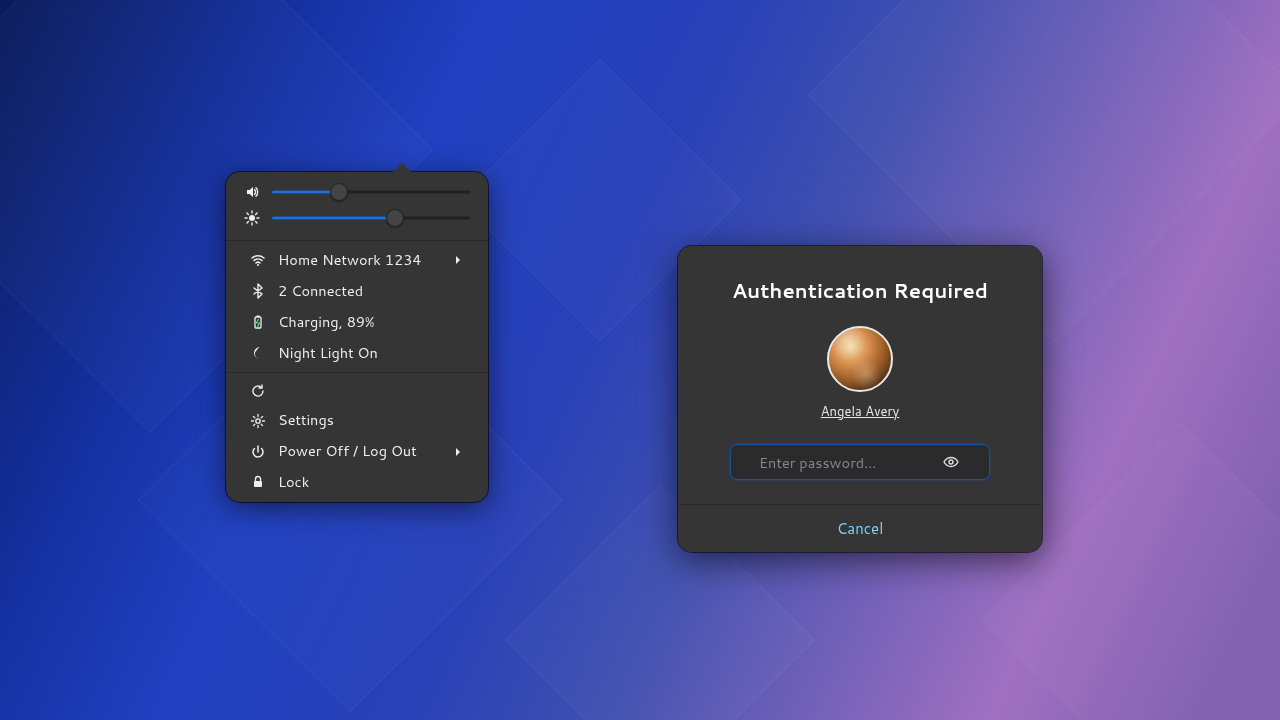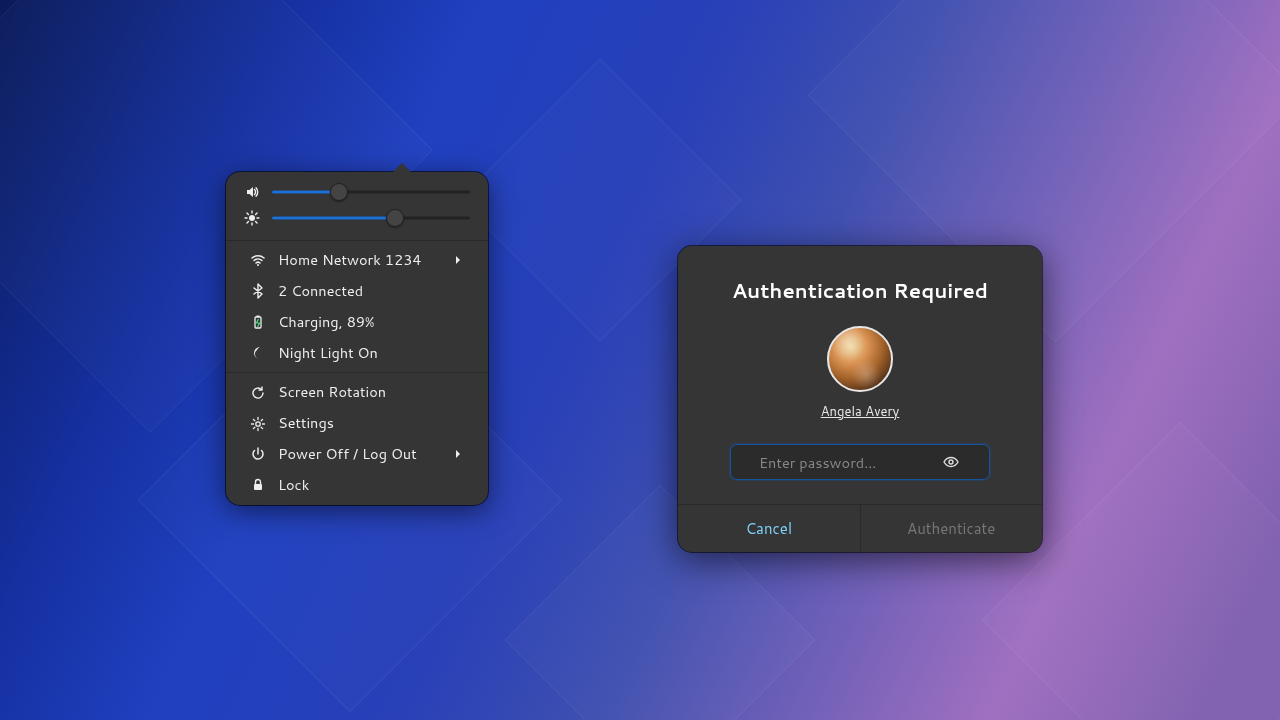--- a/index.html
+++ b/index.html
@@ -214,21 +214,20 @@
 
   <div class="sep"></div>
 
   <div class="menu-item">
     <span class="menu-icon">
       <svg width="16" height="16" viewBox="0 0 16 16" fill="none" stroke="#eee" stroke-width="1.4" stroke-linecap="round">
           <path d="M13 8a5 5 0 11-1.5-3.5"></path>
           <path d="M12 2v3h-3" stroke-linejoin="round"></path>
         </svg>
     </span>
-    <span class="menu-label">Screen Rotation</span>
   </div>
 
   <div class="menu-item">
     <span class="menu-icon">
       <svg width="16" height="16" viewBox="0 0 16 16" fill="none" stroke="#eee" stroke-width="1.3">
           <circle cx="8" cy="8" r="2.2"></circle>
           <path d="M8 1.5v2M8 12.5v2M1.5 8h2M12.5 8h2M3.4 3.4l1.4 1.4M11.2 11.2l1.4 1.4M12.6 3.4l-1.4 1.4M4.8 11.2l-1.4 1.4" stroke-linecap="round"></path>
         </svg>
     </span>
     <span class="menu-label">Settings</span>
@@ -271,15 +270,14 @@
       <span class="eye-btn">
         <svg width="18" height="18" viewBox="0 0 18 18" fill="none" stroke="#ddd" stroke-width="1.4">
             <path d="M2 9s2.5-4.5 7-4.5S16 9 16 9s-2.5 4.5-7 4.5S2 9 2 9z"></path>
             <circle cx="9" cy="9" r="2"></circle>
           </svg>
       </span>
     </div>
   </div>
   <div class="dialog-actions">
     <button>Cancel</button>
-    <button id="auth-btn" disabled="">Authenticate</button>
   </div>
 </div>
 
 </body></html>

